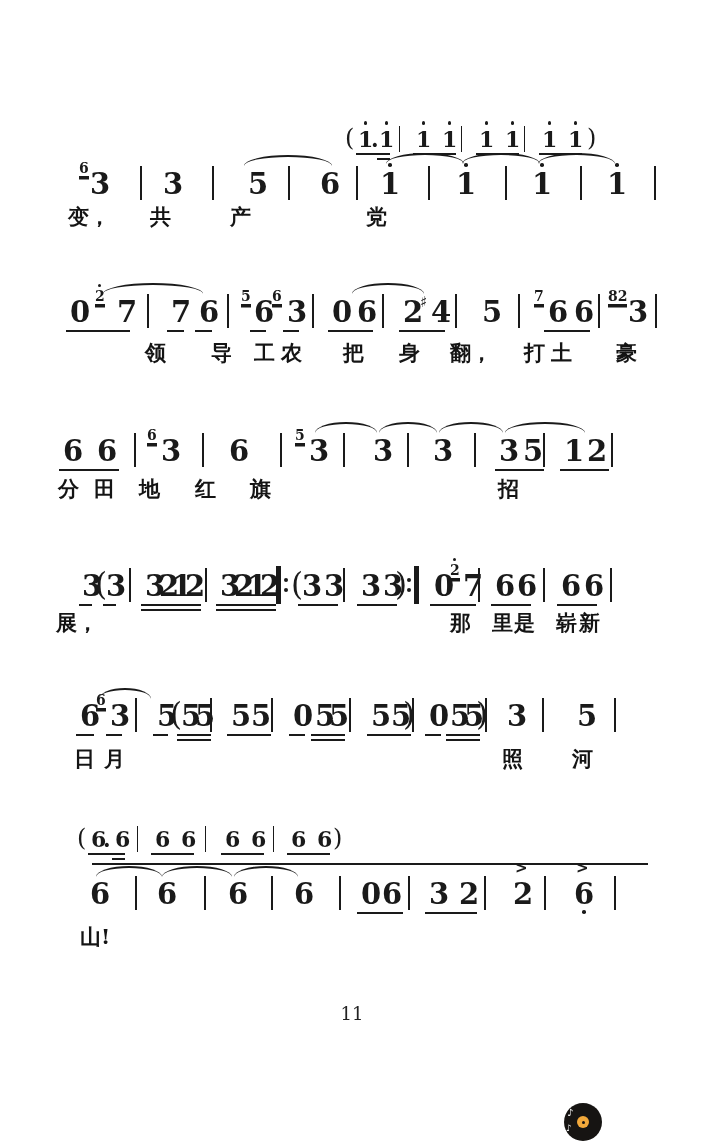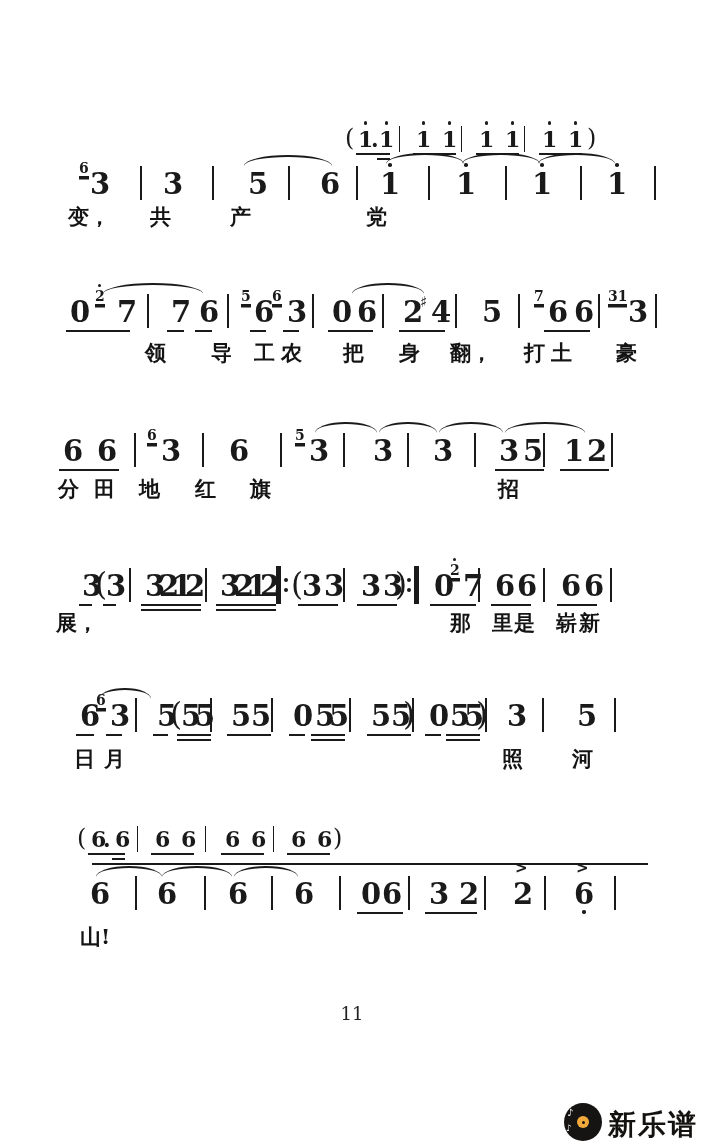--- a/index.html
+++ b/index.html
@@ -106,21 +106,21 @@
       <div class="note" style="left: 403px; top: 298px;">2</div>
       <div class="sharp" style="left: 420px; top: 295px;">♯</div>
       <div class="note" style="left: 431px; top: 298px;">4</div>
       <div class="bar" style="left: 455px; top: 294px;"></div>
       <div class="note" style="left: 482px; top: 298px;">5</div>
       <div class="bar" style="left: 518px; top: 294px;"></div>
       <div class="grace g2" style="left: 534px; top: 289px;">7</div>
       <div class="note" style="left: 548px; top: 298px;">6</div>
       <div class="note" style="left: 574px; top: 298px;">6</div>
       <div class="bar" style="left: 598px; top: 294px;"></div>
-      <div class="grace g2" style="left: 608px; top: 289px;">31</div>
+      <div class="grace g2" style="left: 608px; top: 289px;">82</div>
       <div class="note" style="left: 628px; top: 298px;">3</div>
       <div class="bar" style="left: 655px; top: 294px;"></div>
       <div class="ul" style="left: 66px; top: 330px; width: 64px;"></div>
       <div class="ul" style="left: 167px; top: 330px; width: 17px;"></div>
       <div class="ul" style="left: 195px; top: 330px; width: 17px;"></div>
       <div class="ul" style="left: 250px; top: 330px; width: 16px;"></div>
       <div class="ul" style="left: 283px; top: 330px; width: 16px;"></div>
       <div class="ul" style="left: 328px; top: 330px; width: 45px;"></div>
       <div class="ul" style="left: 399px; top: 330px; width: 46px;"></div>
       <div class="ul" style="left: 544px; top: 330px; width: 46px;"></div>
@@ -327,15 +327,14 @@
       <div class="flat" style="left: 92px; top: 863px; width: 556px;"></div>
     </div>
   <div id="pagenum">11</div>
   <div id="logo">
     <div class="disc">
       <span class="n1">♪</span>
       <span class="n2">♪</span>
       <div class="ctr"></div>
       <div class="hole"></div>
     </div>
-    <span class="ltext">新乐谱</span>
   </div>
 </div>
 
 </body></html>

